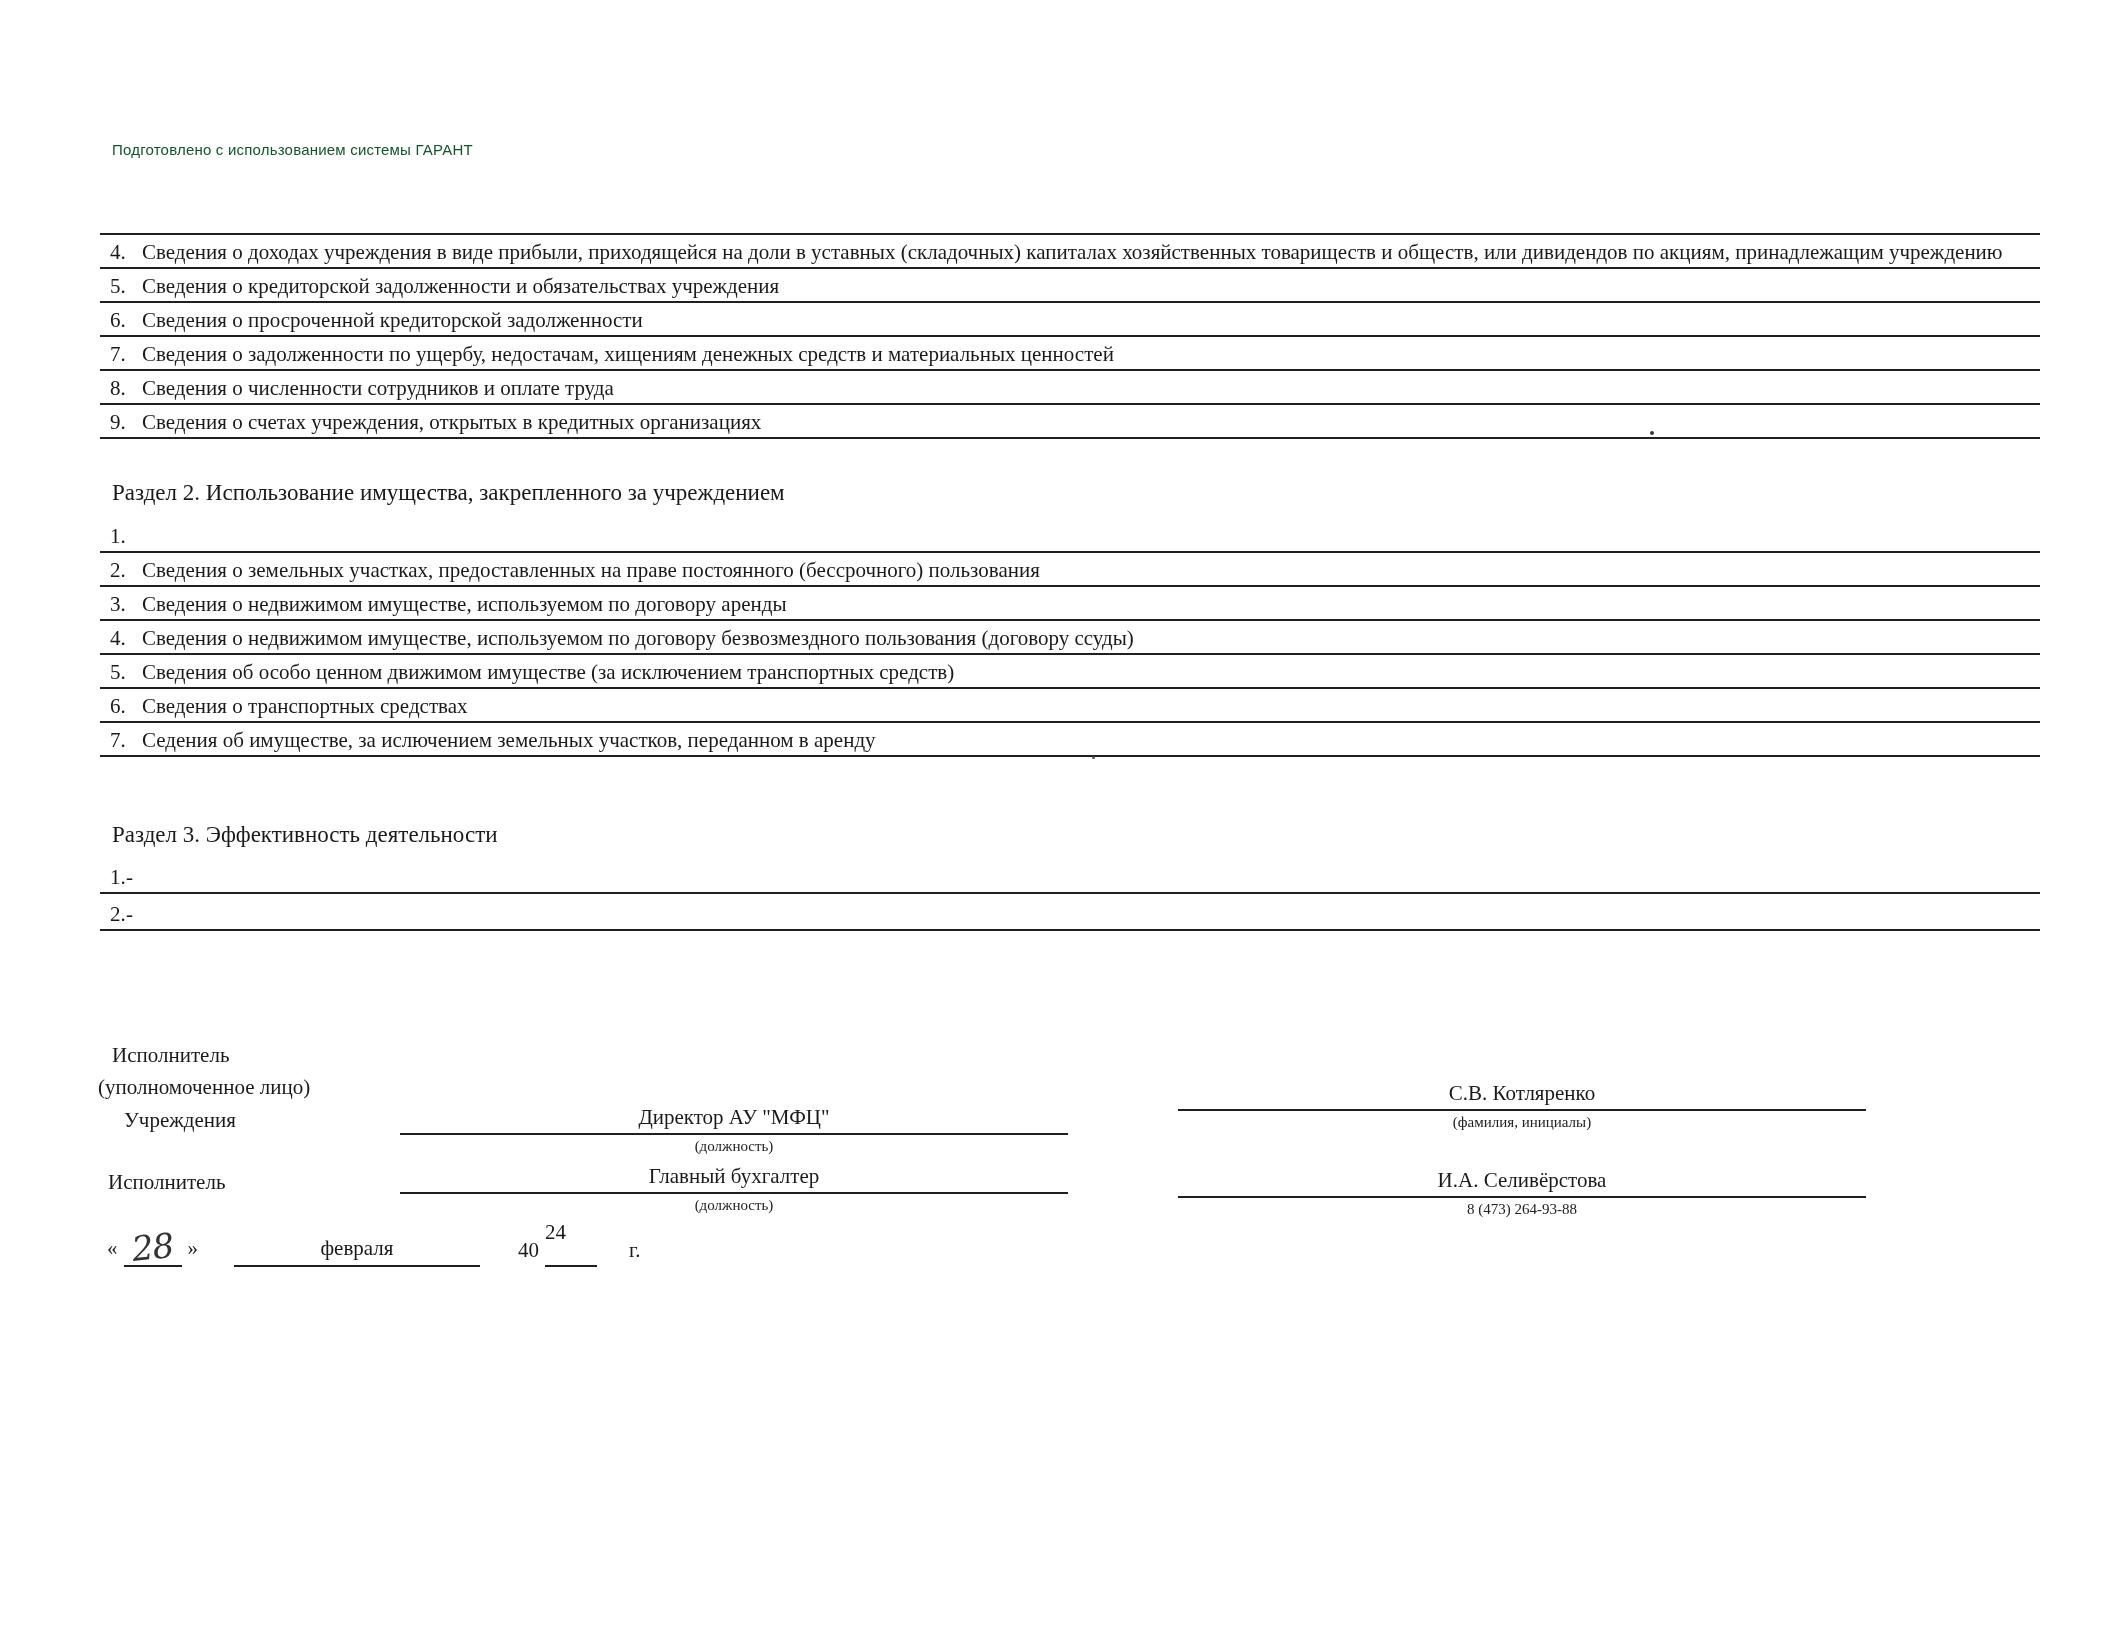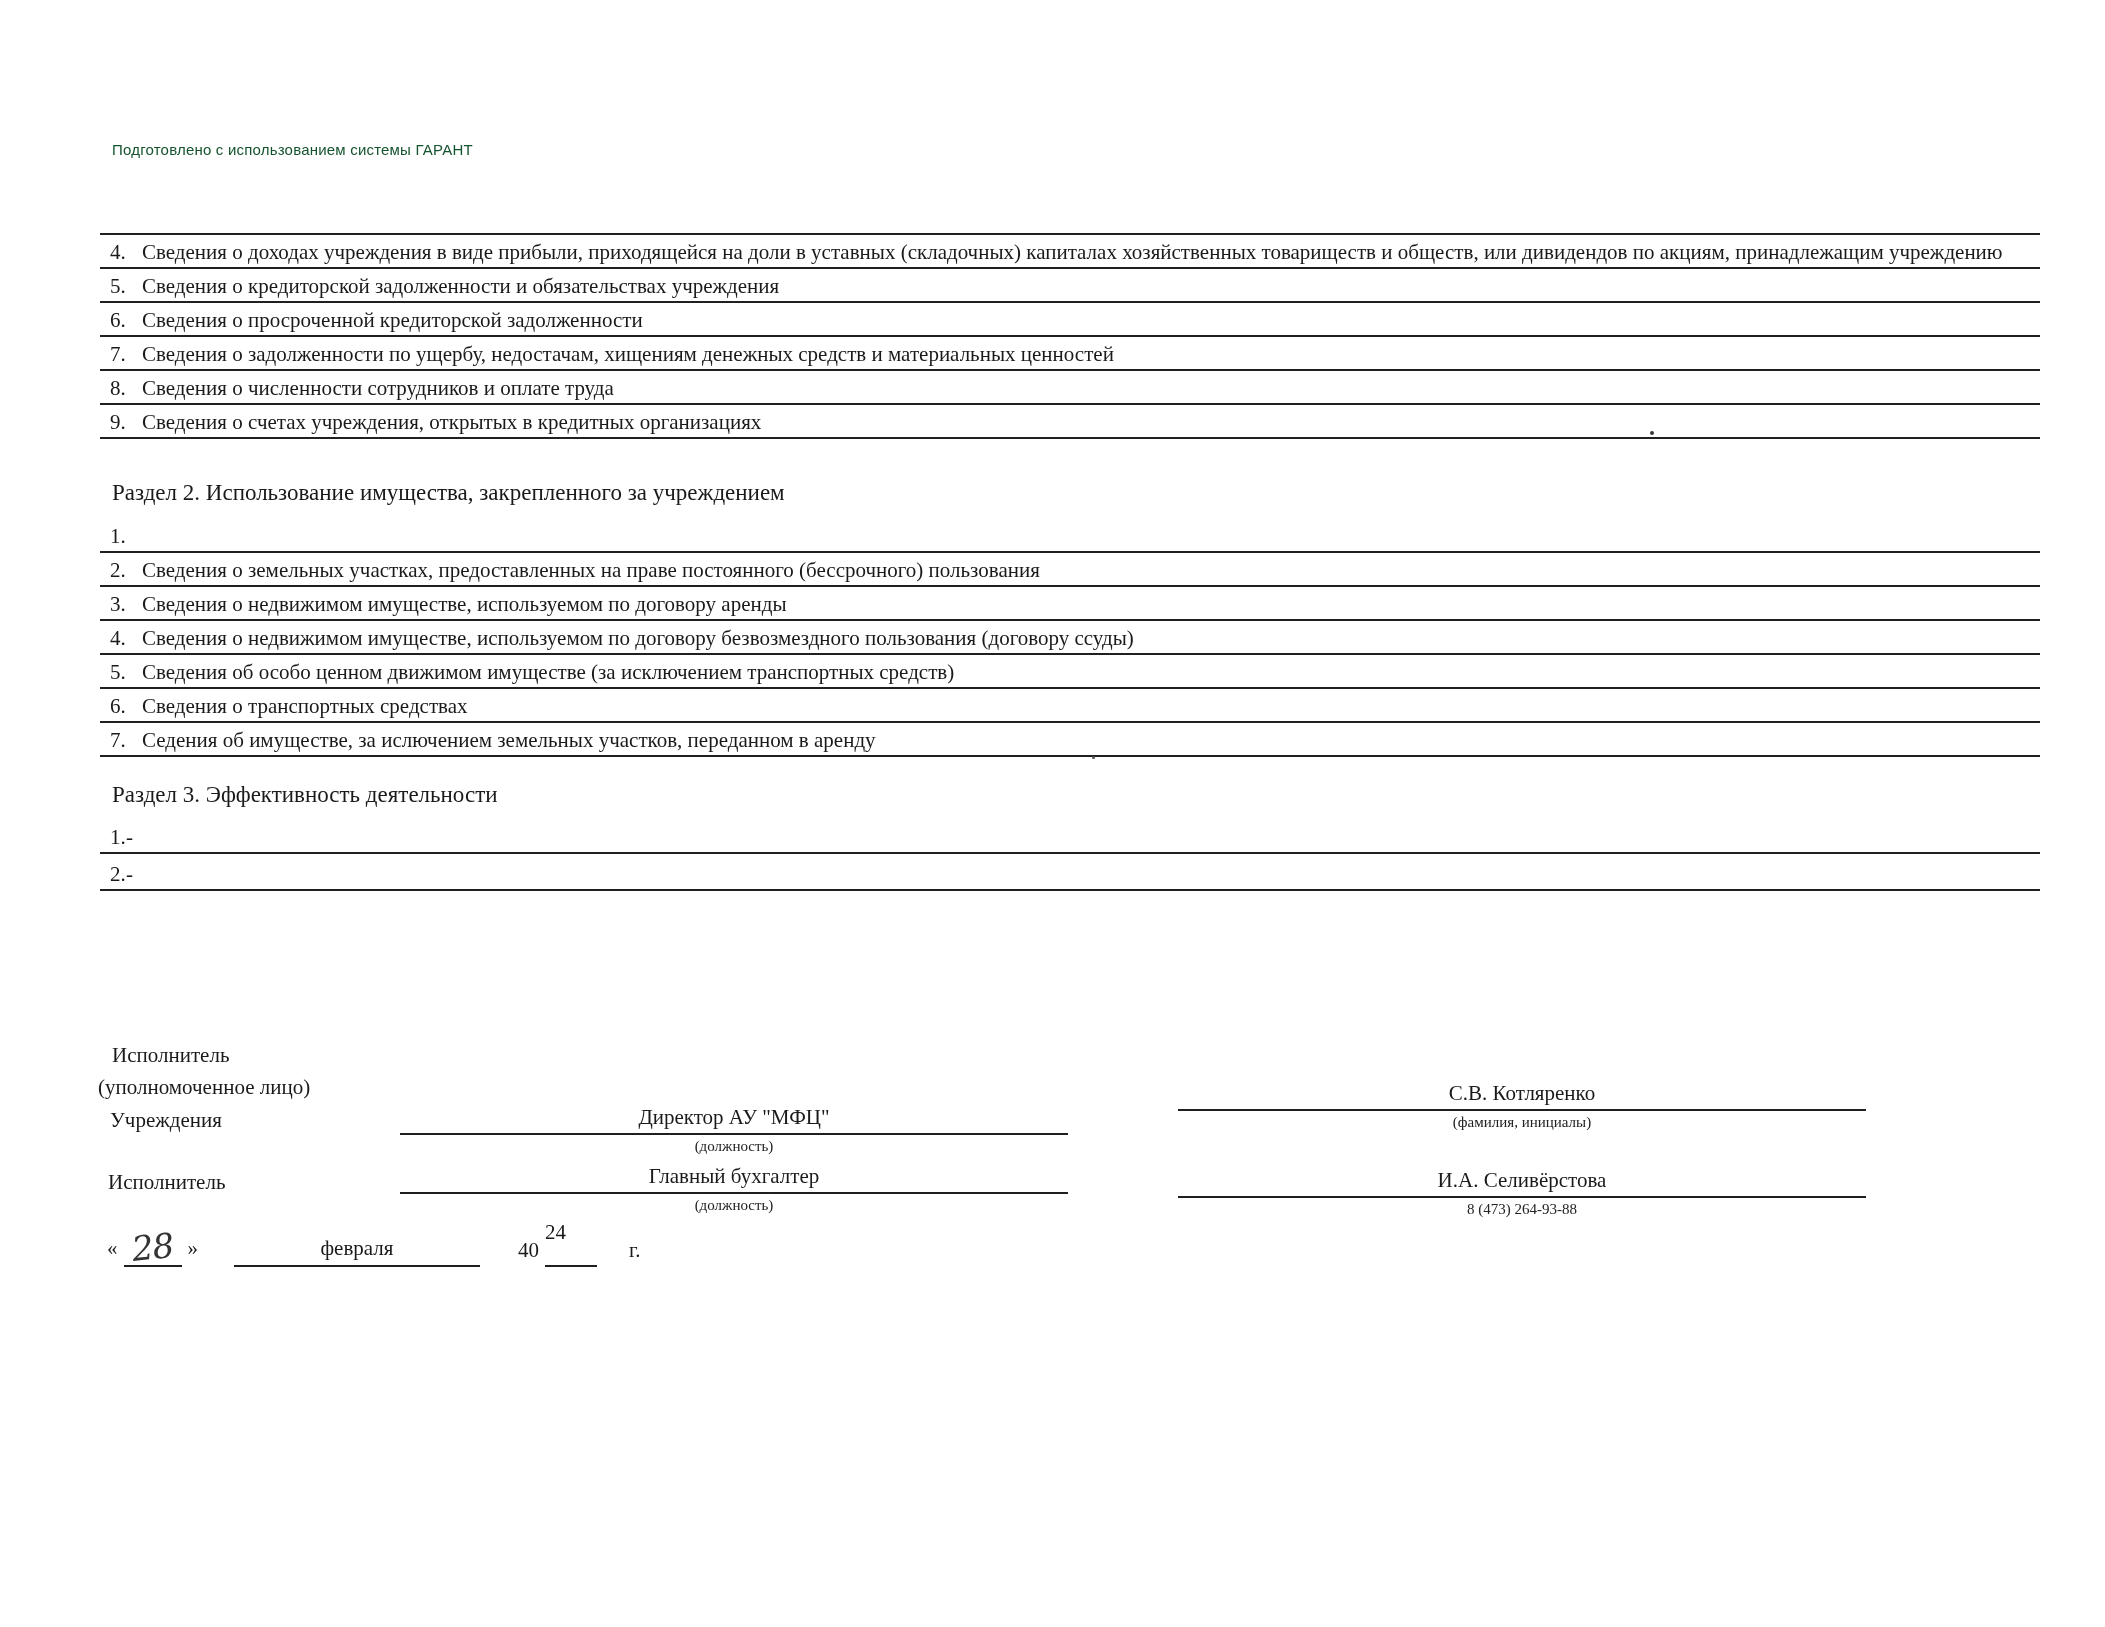--- a/index.html
+++ b/index.html
@@ -32,21 +32,21 @@
     font-size:21px;line-height:26px;
   }
   .row .num{flex:none;width:42px;padding-left:10px;align-self:center;box-sizing:border-box;}
   .row .txt{flex:1;padding-right:6px;}
   .list--dash .row .num{width:26px;}
 
   .sec-title{
     margin:40px 0 12px 12px;
     font-size:23px;line-height:28px;font-weight:normal;
   }
-  .sec-title--3{margin-top:24px;margin-bottom:8px;}
+  .sec-title--3{margin-top:64px;margin-bottom:8px;}
   .list--dash .row{padding:7px 0 2px 0;}
 
   
   .sig-layer{position:absolute;inset:0;}
   .sig-label{position:absolute;font-size:21px;line-height:25px;white-space:nowrap;}
   .sig-cell{position:absolute;}
   .sig-line{
     border-bottom:2px solid #1f1f1f;
     text-align:center;font-size:21px;line-height:26px;
     padding-bottom:3px;white-space:nowrap;
@@ -185,21 +185,21 @@
           <div class="txt">-</div>
         </div>
       </div>
 
   </div>
 
   <div class="sig-layer">
 
     <div class="sig-label" style="left:112px;top:1043px;">Исполнитель</div>
     <div class="sig-label" style="left:98px;top:1075px;">(уполномоченное лицо)</div>
-    <div class="sig-label" style="left:110px;top:1108px;">Учреждения</div>
+    <div class="sig-label" style="left:124px;top:1108px;">Учреждения</div>
 
     <div class="sig-cell" style="left:400px;top:1104px;width:668px;">
       <div class="sig-line">Директор АУ "МФЦ"</div>
       <div class="sig-cap">(должность)</div>
     </div>
 
     <div class="sig-cell" style="left:1178px;top:1080px;width:688px;">
       <div class="sig-line">С.В. Котляренко</div>
       <div class="sig-cap">(фамилия, инициалы)</div>
     </div>

